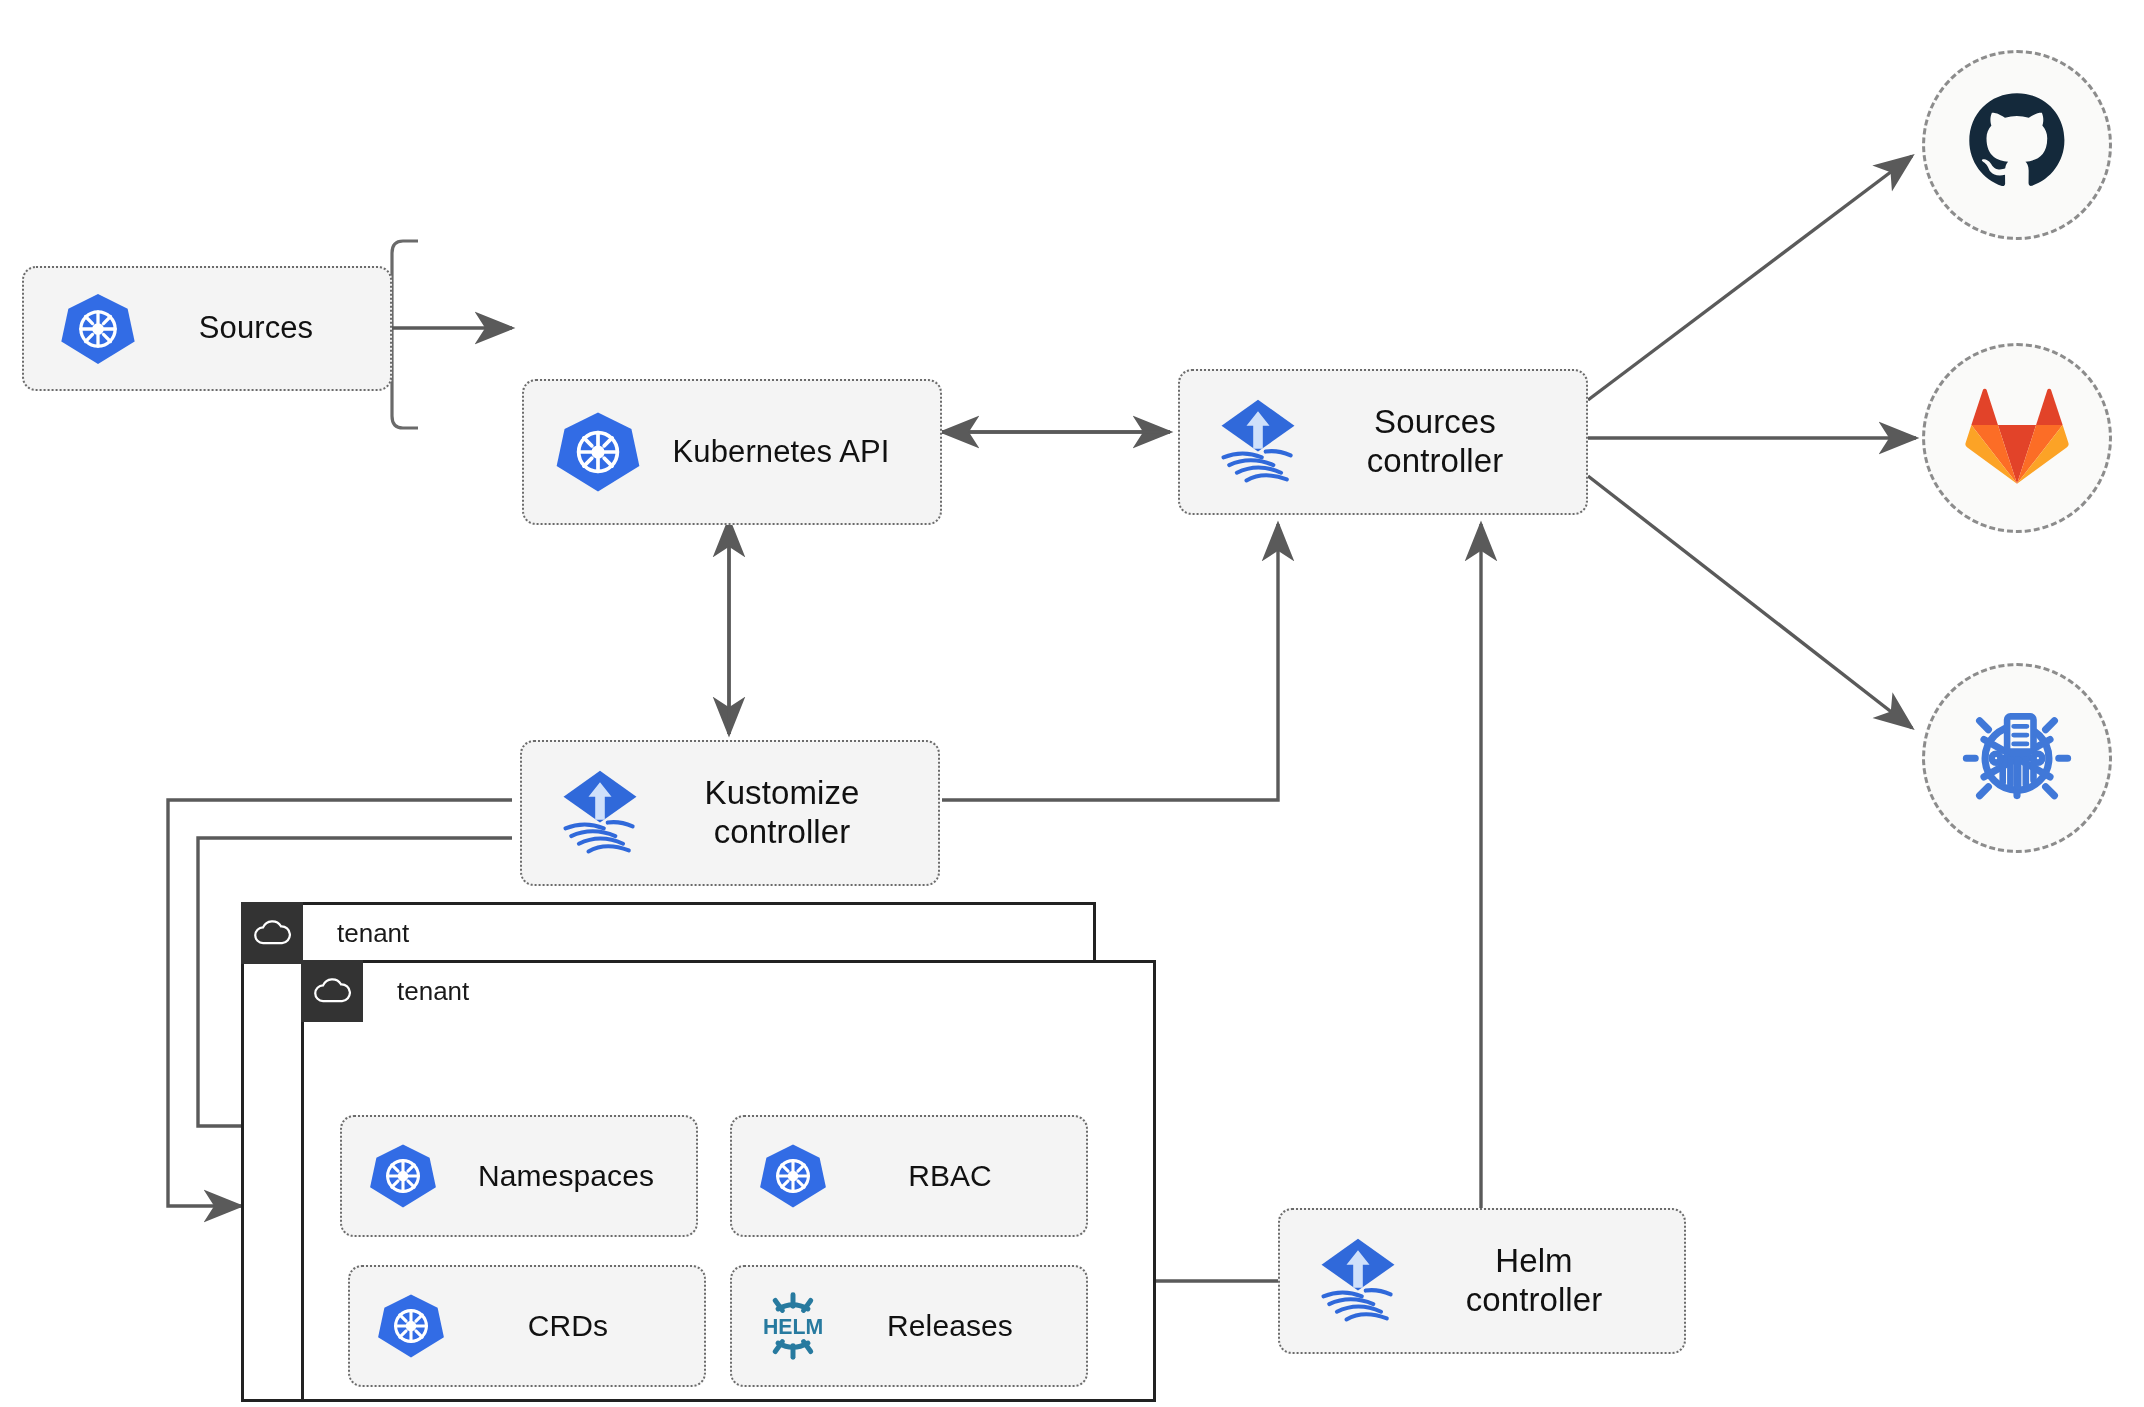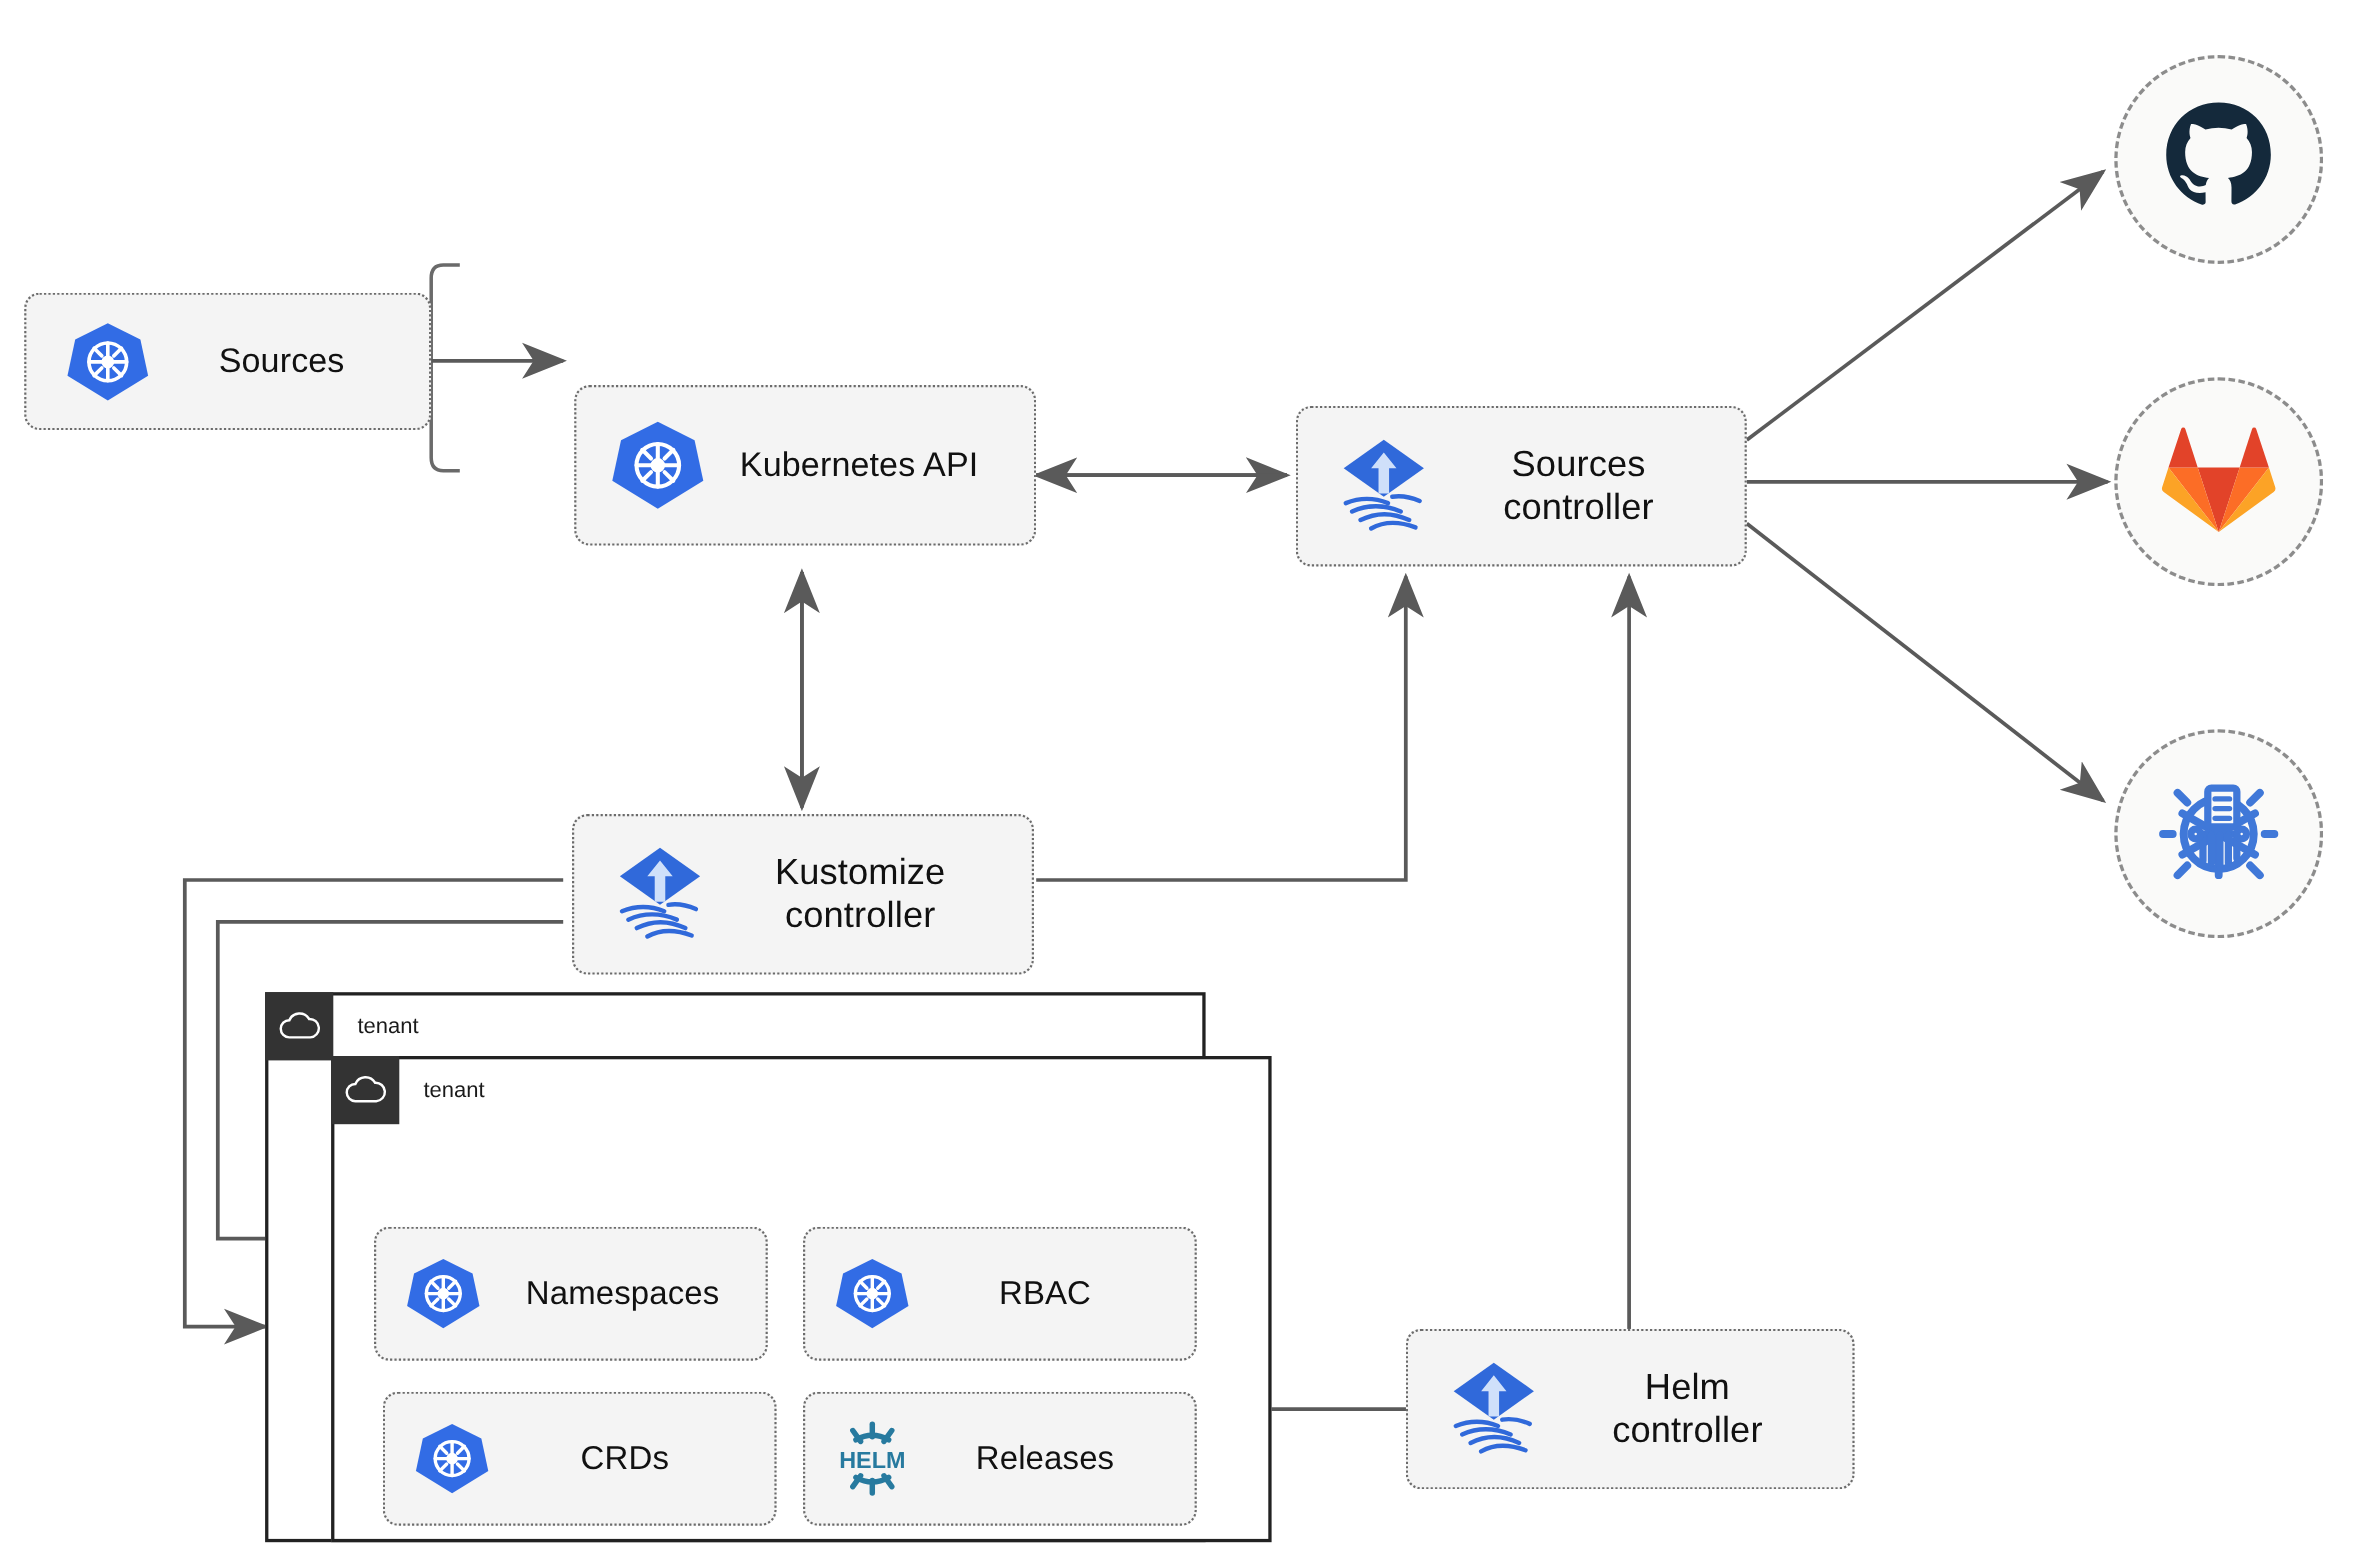--- a/index.html
+++ b/index.html
@@ -21,21 +21,21 @@
 
   .res .ico{width:78px;margin-left:22px;}
   .res .lbl{font-size:30px;padding-right:18px;}
 
   .provider{position:absolute;box-sizing:border-box;border:3px dashed #8c8c8c;
             border-radius:50%;background:#fafaf9;display:flex;align-items:center;justify-content:center;}
 
   .tenant{position:absolute;box-sizing:border-box;background:#ffffff;border:3px solid #222;}
   .tenant .tbar{position:absolute;left:-3px;top:-3px;display:flex;align-items:center;}
   .tenant .tsq{width:62px;height:62px;background:#333333;display:flex;align-items:center;justify-content:center;}
-  .tenant .tname{font-size:20px;color:#1a1a1a;padding-left:22px;}
+  .tenant .tname{font-size:26px;color:#1a1a1a;padding-left:34px;}
   .tenant-body{position:absolute;left:0;top:62px;right:0;bottom:0;}
 </style>
 </head>
 <body>
 
 <div id="stage">
 
   <svg id="wires" viewBox="0 0 2144 1407">
     <defs>
       <marker id="ah" markerWidth="13" markerHeight="13" refX="11" refY="5.2" orient="auto">
@@ -83,21 +83,21 @@
             <circle cx="50" cy="50" r="5.4" fill="#fff"></circle>
           <path d="M50,28 L50,45 M50,55 L50,72 M28,50 L45,50 M55,50 L72,50"></path>
           <path d="M34,34 L43,43 M57,57 L66,66 M66,34 L57,43 M43,57 L34,66"></path>
         </g>
       </svg>
     </span>
     <span class="lbl">Sources</span>
   </div>
 
 
-  <div class="node k8s-node" style="left:522px;top:322px;width:420px;height:146px;">
+  <div class="node k8s-node" style="left:522px;top:351px;width:420px;height:146px;">
     <span class="ico">
       <svg width="88" height="88" viewBox="0 0 100 100">
         <polygon points="50,5 88,24 97,66 50,95 3,66 12,24" fill="#326ce5"></polygon>
         <g fill="none" stroke="#fff" stroke-width="4.2" stroke-linecap="round">
           <circle cx="50" cy="50" r="22"></circle>
             <circle cx="50" cy="50" r="5.4" fill="#fff"></circle>
           <path d="M50,28 L50,45 M50,55 L50,72 M28,50 L45,50 M55,50 L72,50"></path>
           <path d="M34,34 L43,43 M57,57 L66,66 M66,34 L57,43 M43,57 L34,66"></path>
         </g>
       </svg>

